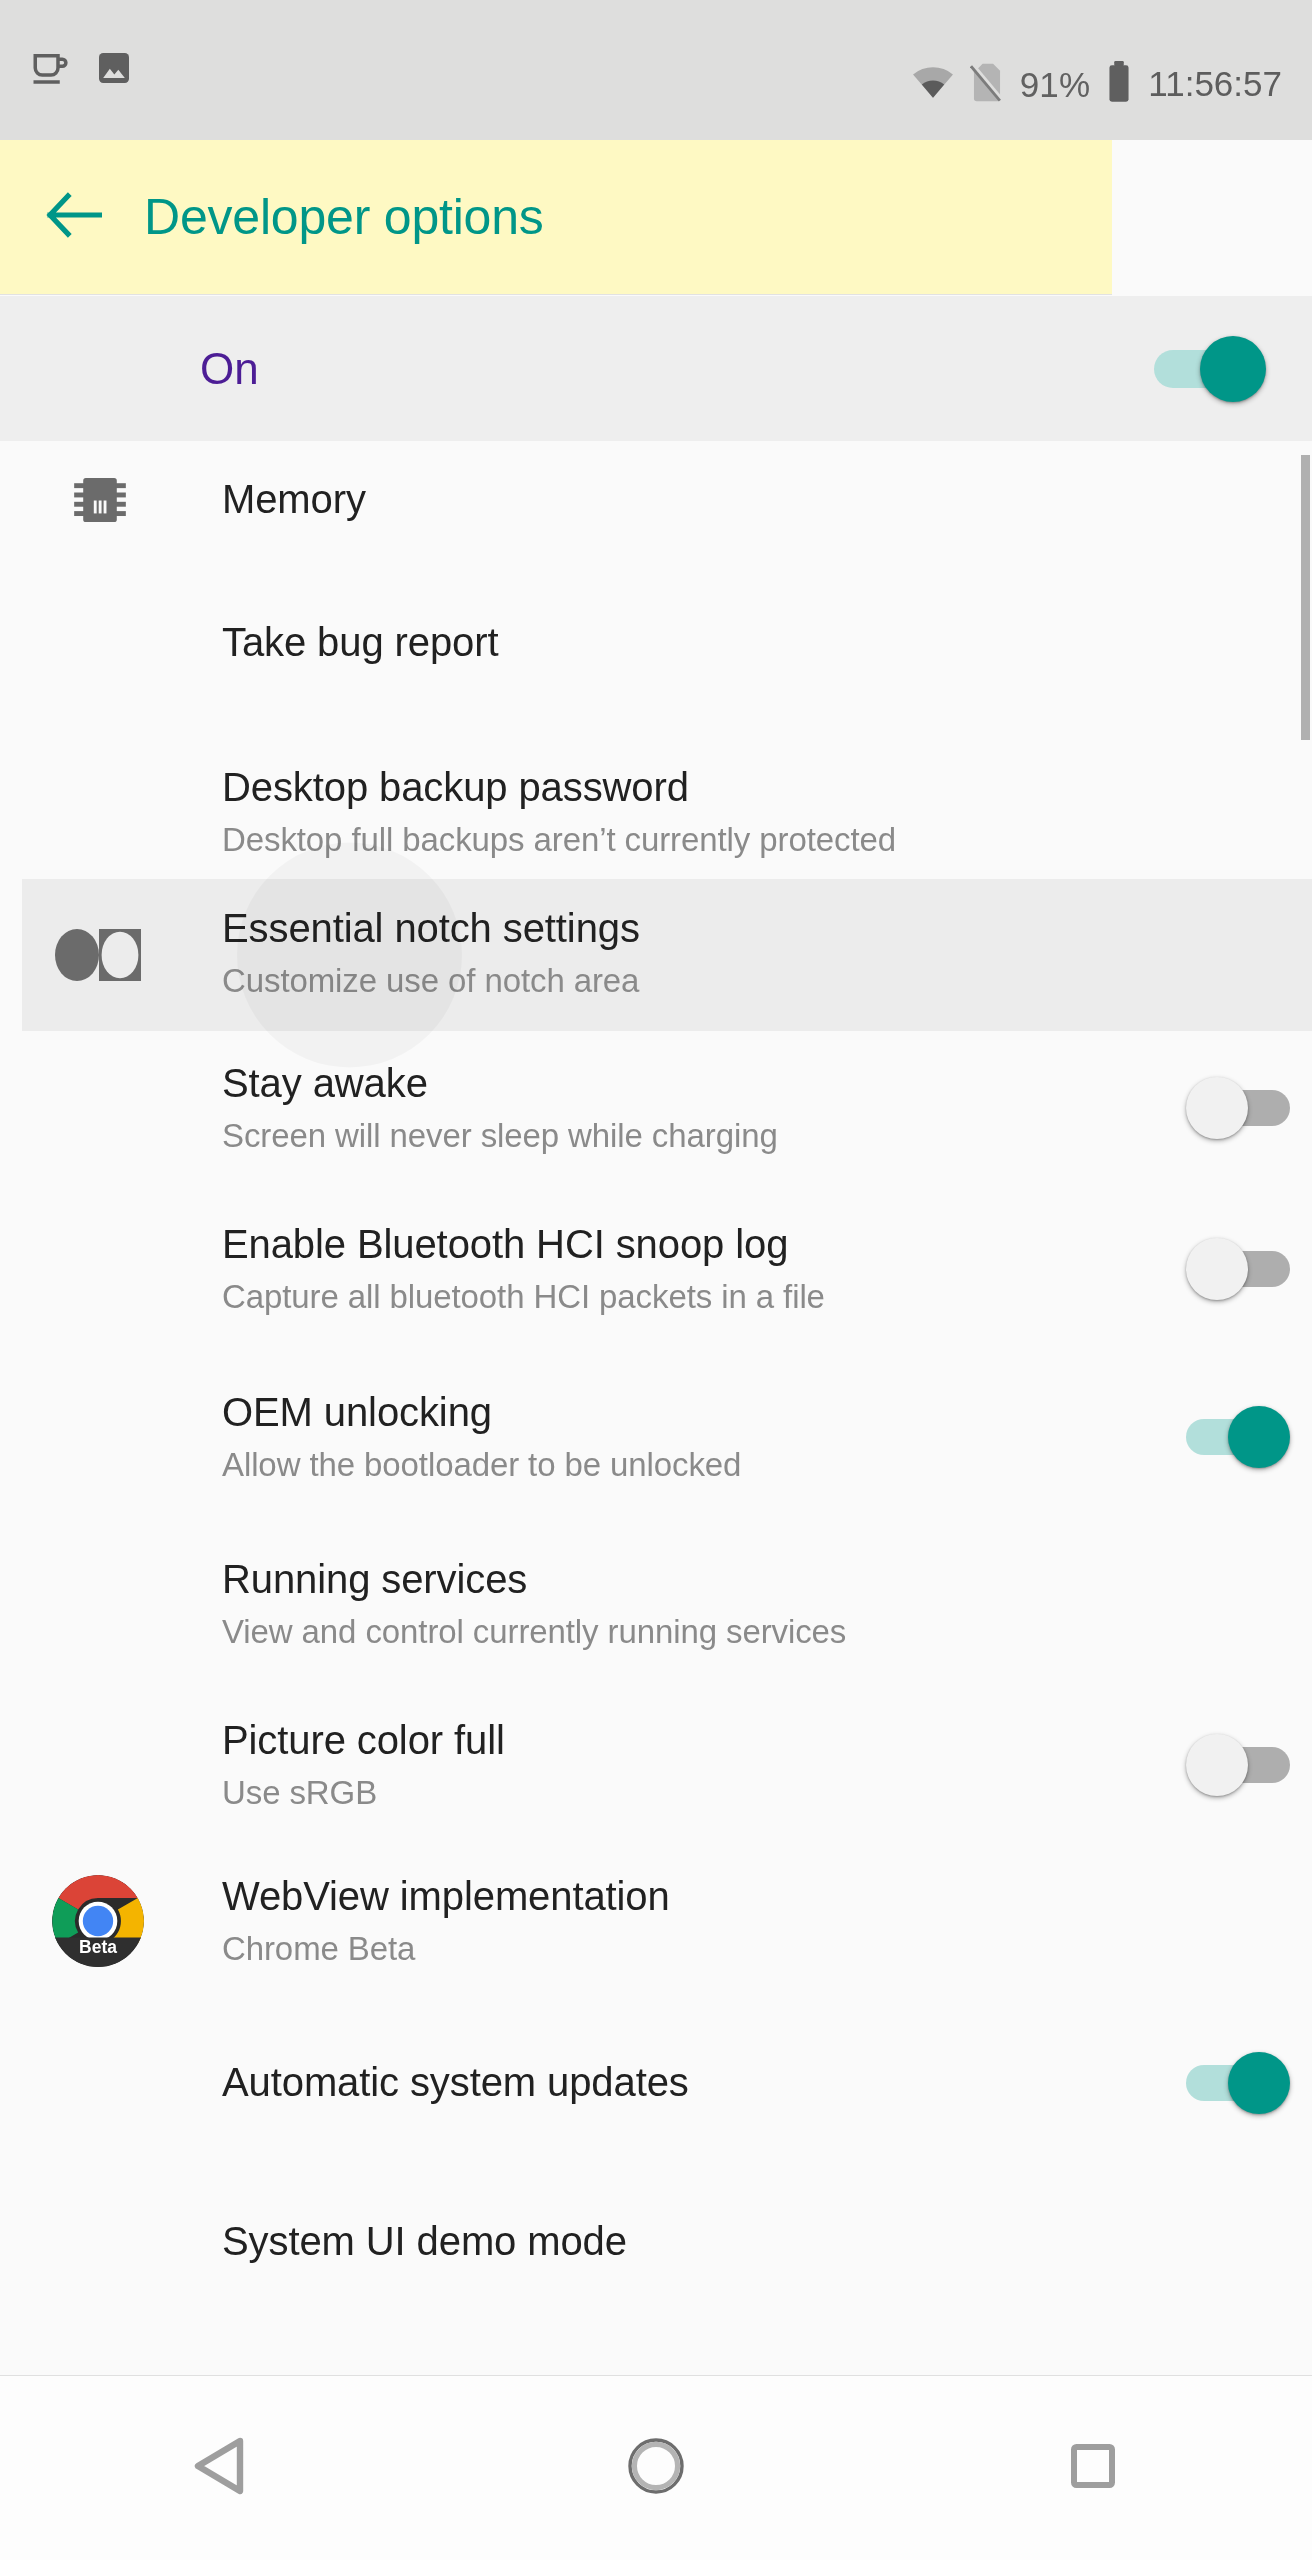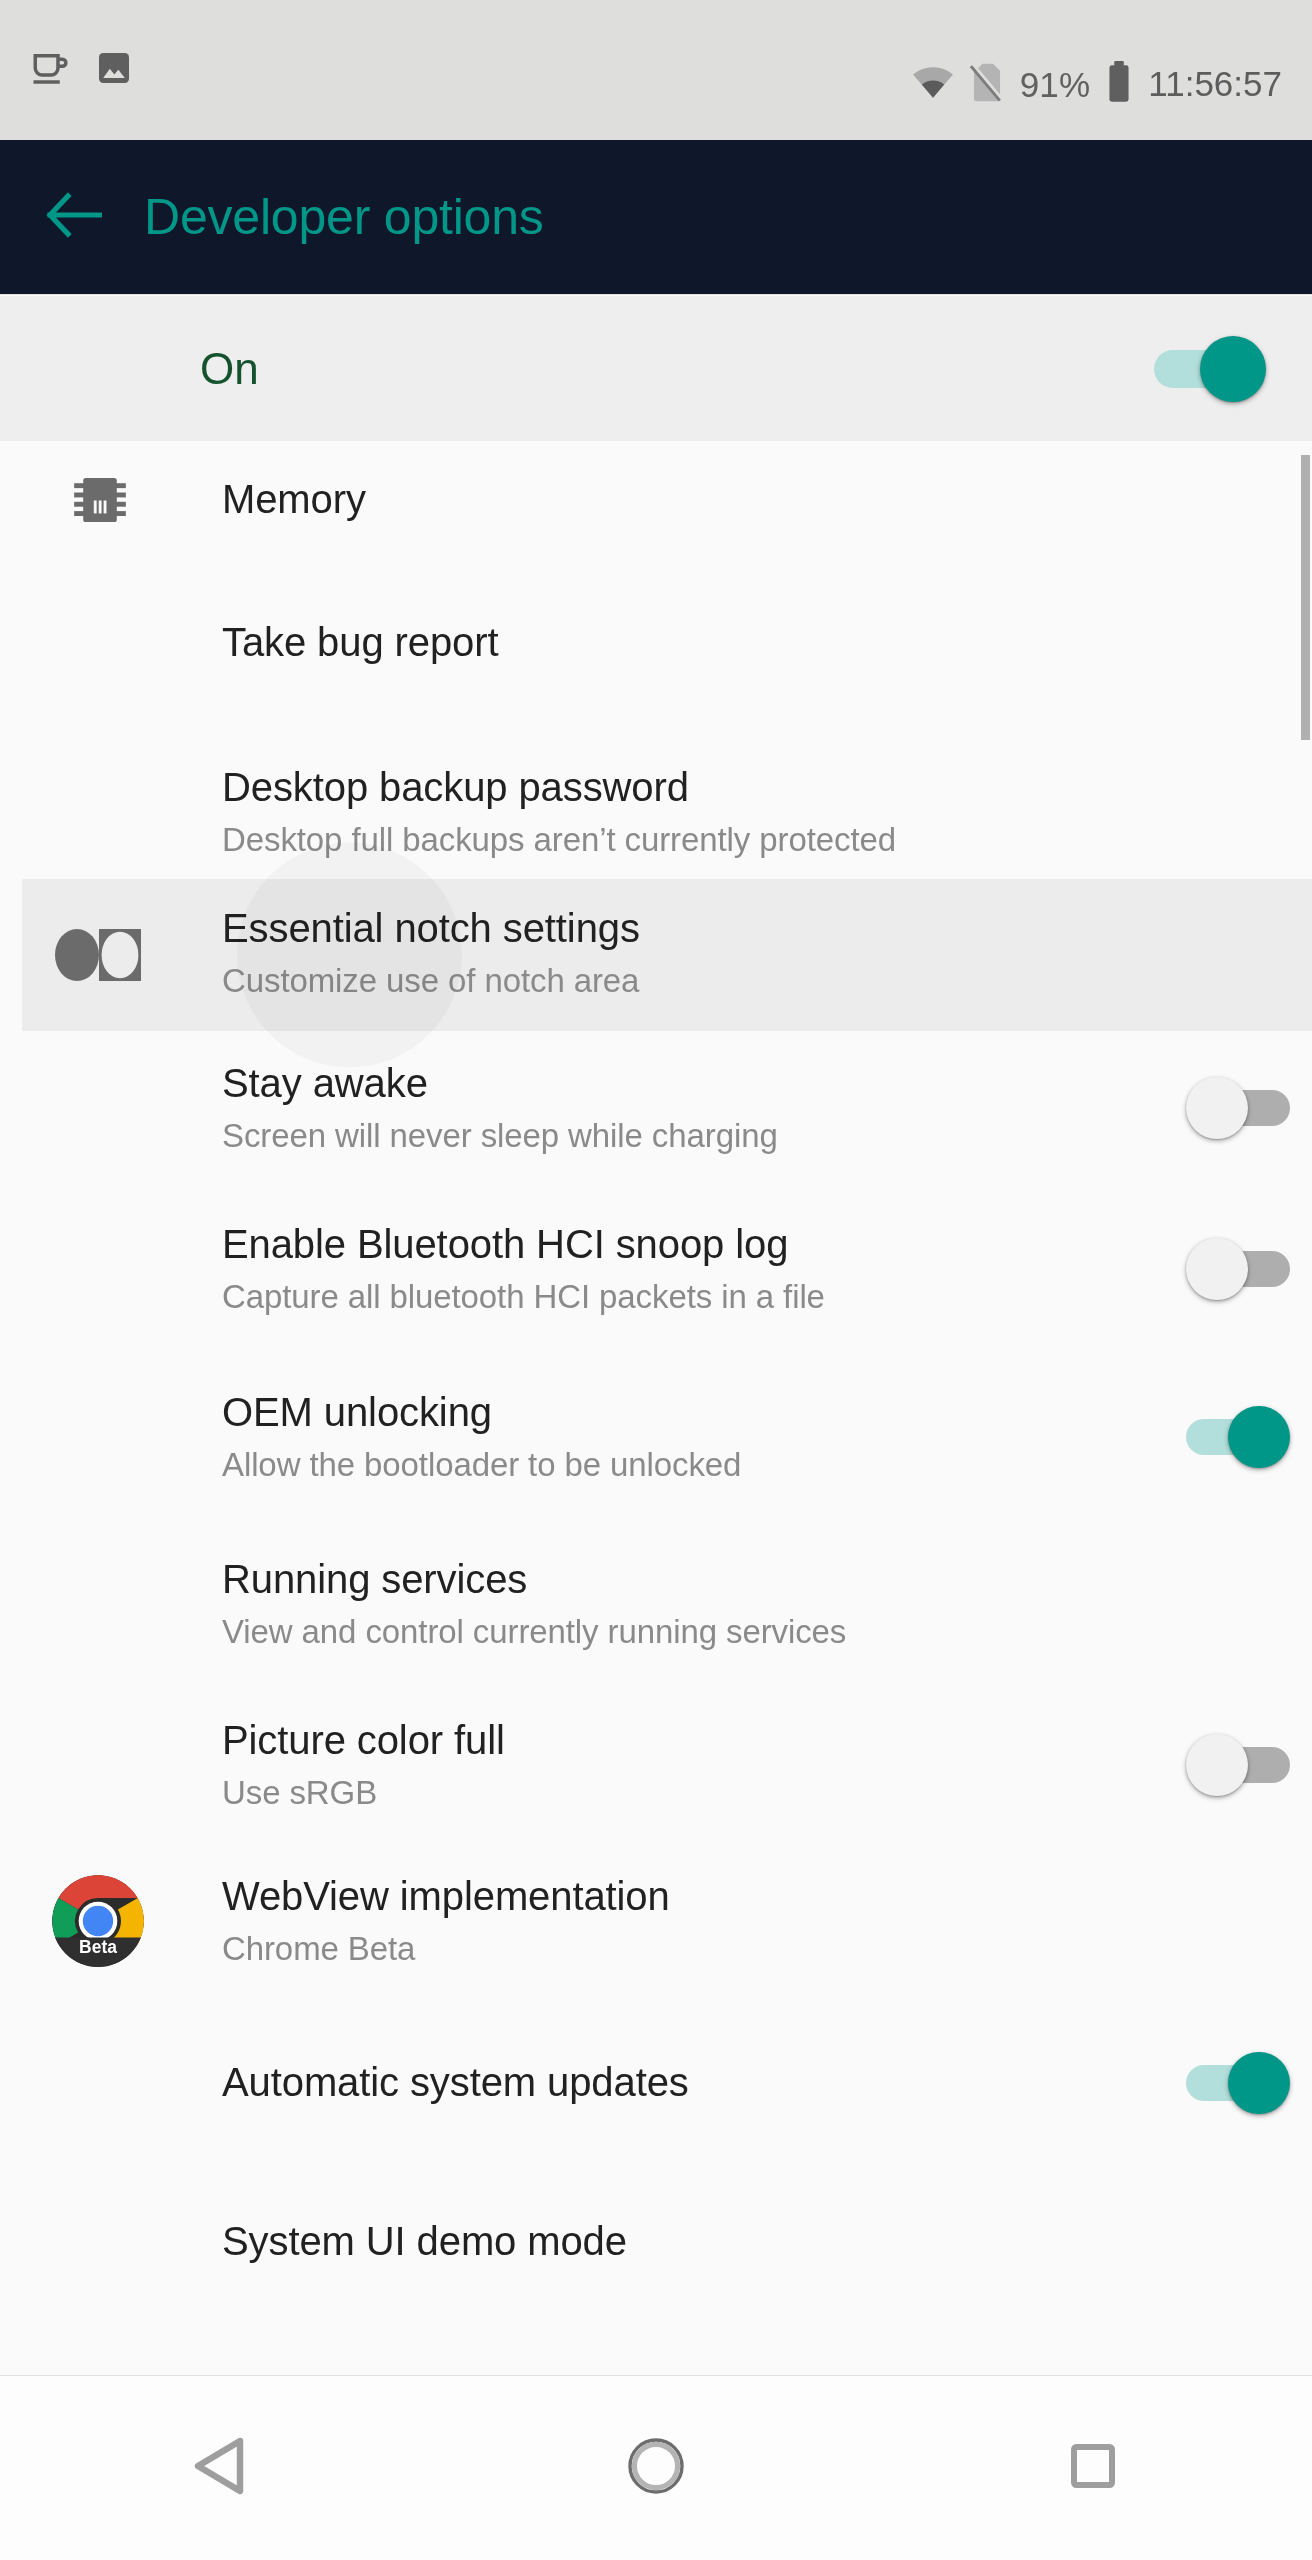--- a/index.html
+++ b/index.html
@@ -38,23 +38,23 @@
     letter-spacing: 0.2px;
     line-height: 1;
     white-space: nowrap;
   }
   .sb-clock { font-size: 35px; color: #5d5d5d; white-space: nowrap; }
 
   
   .appbar {
     position: absolute;
     top: 140px; left: 0;
-    width: 1312px;
+    width: 1112px;
     height: 155px;
-    background: #0f172a;
+    background: #fef9c3;
     display: flex;
     align-items: center;
     border-bottom: 1px solid #e2e2e2;
   }
   .back-btn {
     width: 96px;
     margin-left: 26px;
     display: flex;
     align-items: center;
     justify-content: center;
@@ -75,21 +75,21 @@
     width: 1312px;
     height: 145px;
     background: #eeeeee;
     display: flex;
     align-items: center;
     justify-content: space-between;
     padding: 0 46px 0 200px;
   }
   .master-label {
     font-size: 44px;
-    color: #14532d;
+    color: #4c1d95;
   }
 
   
   .list {
     position: absolute;
     top: 441px; left: 0;
     width: 1312px;
     height: 1934px;
     background: #fafafa;
     overflow: hidden;

